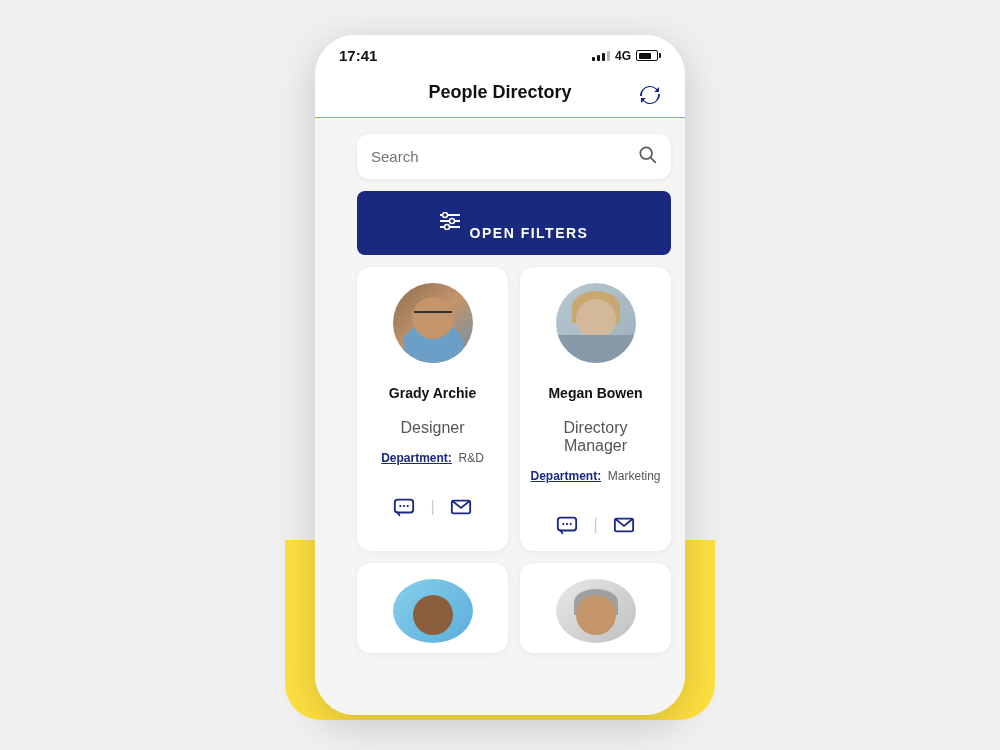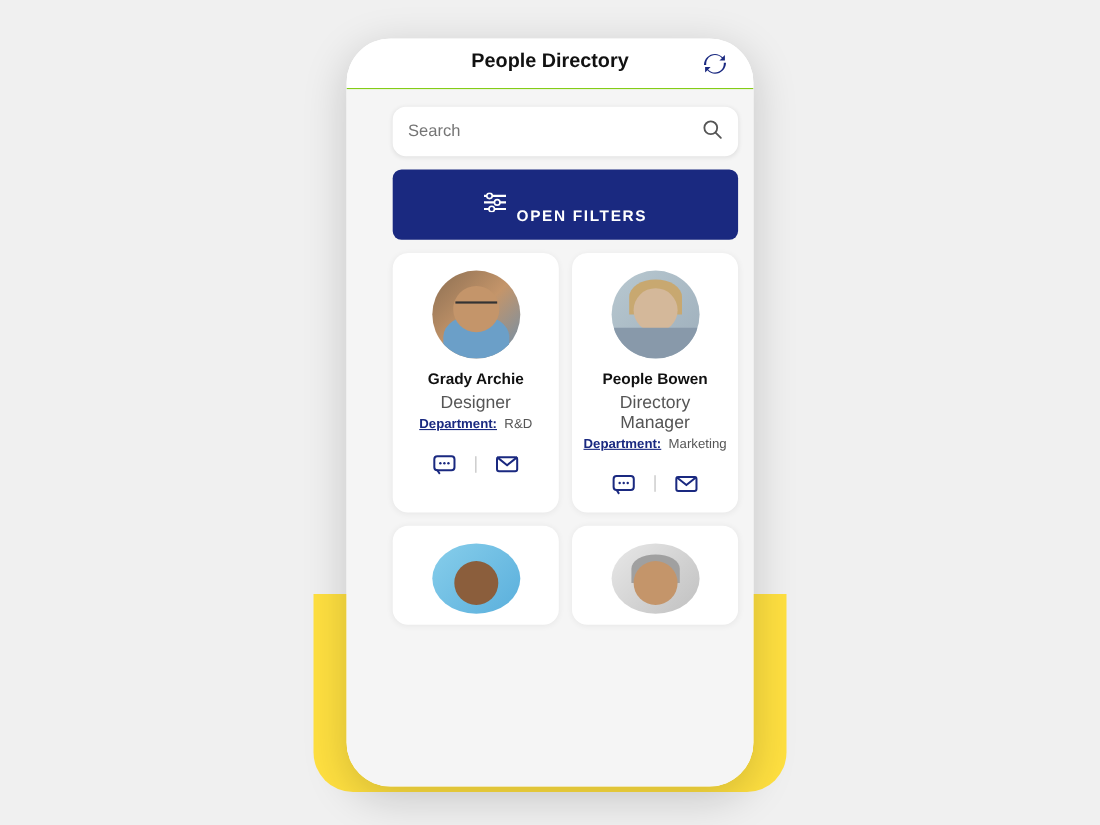--- a/index.html
+++ b/index.html
@@ -207,20 +207,21 @@
     }
 
     .person-card {
       background: #fff;
       border-radius: 14px;
       padding: 16px 10px 12px 10px;
       display: flex;
       flex-direction: column;
       align-items: center;
       box-shadow: 0 1px 6px rgba(0,0,0,0.06);
+      gap: 12px;
     }
 
     .avatar-circle {
       width: 80px;
       height: 80px;
       border-radius: 50%;
       overflow: hidden;
       margin-bottom: 10px;
       background: #ddd;
     }
@@ -446,20 +447,38 @@
   </style>
 </head>
 <body>
 
 <div class="outer-container">
 
   <div class="bg-yellow"></div>
 
   <div class="phone-wrapper">
 
+    <div class="status-bar">
+      <span class="status-time">17:41</span>
+      <div class="status-icons">
+        <div class="signal-bars">
+          <div class="signal-bar"></div>
+          <div class="signal-bar"></div>
+          <div class="signal-bar"></div>
+          <div class="signal-bar"></div>
+        </div>
+        <span class="network-label">4G</span>
+        <div class="battery">
+          <div class="battery-body">
+            <div class="battery-fill"></div>
+          </div>
+          <div class="battery-tip"></div>
+        </div>
+      </div>
+    </div>
 
     <div class="app-header">
       <span class="header-title">People Directory</span>
       <div class="refresh-btn">
         <svg class="refresh-icon-svg" viewBox="0 0 24 24" fill="none" xmlns="http://www.w3.org/2000/svg">
           <path d="M4 12C4 7.58 7.58 4 12 4C14.5 4 16.74 5.12 18.27 6.9L16 9H21V4L18.9 6.1C17.03 4.18 14.65 3 12 3C6.48 3 2 7.48 2 13H4V12Z" fill="#1a2980"></path>
           <path d="M20 12C20 16.42 16.42 20 12 20C9.5 20 7.26 18.88 5.73 17.1L8 15H3V20L5.1 17.9C6.97 19.82 9.35 21 12 21C17.52 21 22 16.52 22 11H20V12Z" fill="#1a2980"></path>
         </svg>
       </div>
     </div>
@@ -522,21 +541,21 @@
             </div>
           </div>
         </div>
 
         <div class="person-card">
           <div class="avatar-circle avatar-megan">
             <div class="avatar-megan-hair"></div>
             <div class="avatar-megan-face"></div>
             <div class="avatar-megan-scarf"></div>
           </div>
-          <span class="person-name">People Bowen</span>
+          <span class="person-name">Megan Bowen</span>
           <span class="person-role">Directory Manager</span>
           <span class="person-dept">
             <span class="dept-label">Department:</span>
             &nbsp;<span>Marketing</span>
           </span>
           <div class="card-actions">
             <div class="action-btn">
               <svg viewBox="0 0 24 24" fill="none" xmlns="http://www.w3.org/2000/svg">
                 <rect x="2" y="4" width="20" height="14" rx="3" stroke="#1a2980" stroke-width="2"></rect>
                 <circle cx="8" cy="11" r="1.2" fill="#1a2980"></circle>

